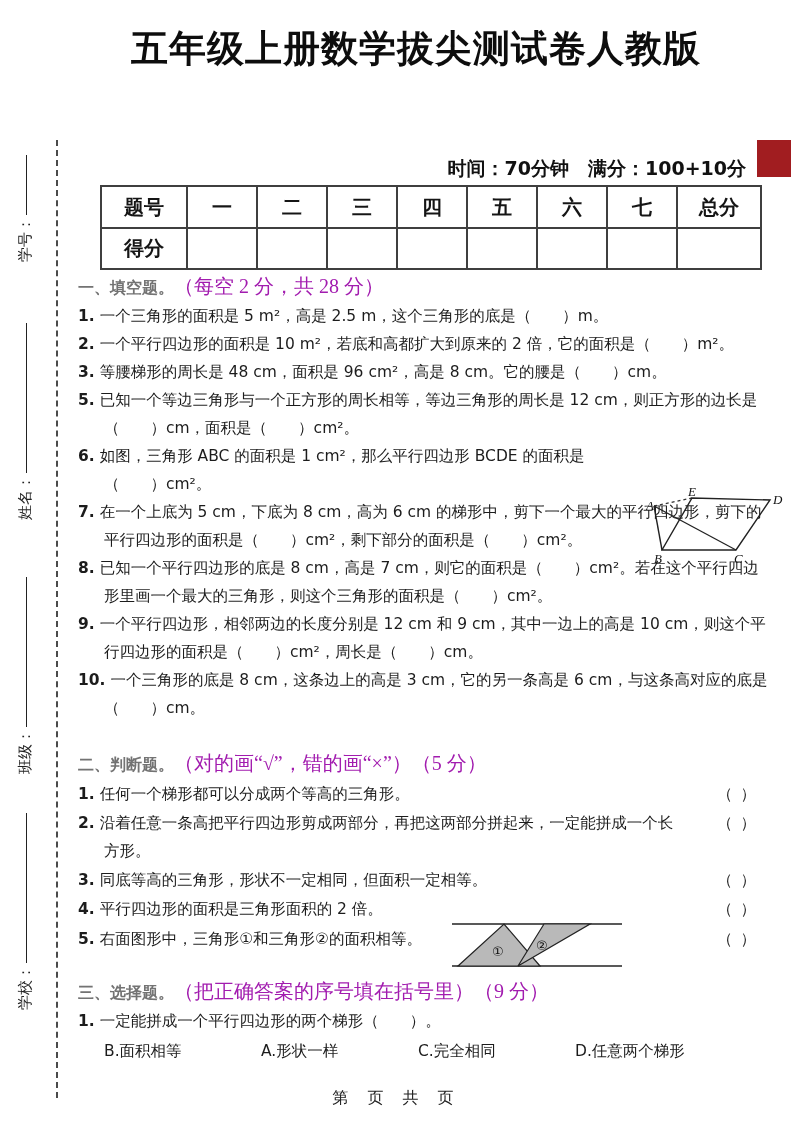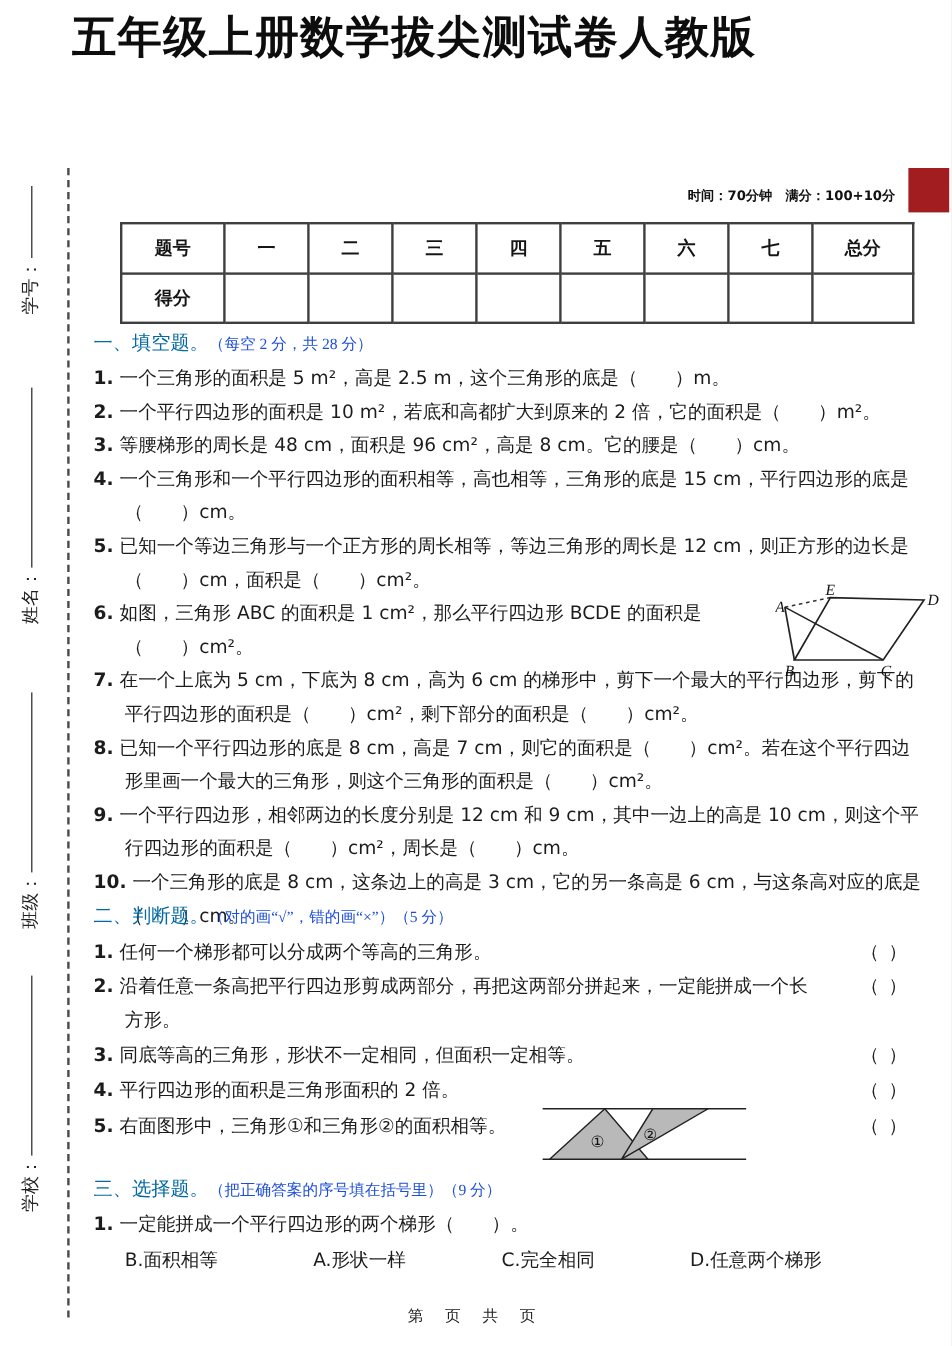--- a/index.html
+++ b/index.html
@@ -2,63 +2,63 @@
 <html><head>
 <meta charset="utf-8">
 <style>
   html,body{margin:0;padding:0;background:#e8e8e8;}
   #paper{
     position:relative;width:793px;height:1122px;background:#ffffff;
     font-family:"DejaVu Sans","Liberation Sans",sans-serif;color:#1a1a1a;
     overflow:hidden;margin:0 auto;
   }
   
-  .title{position:absolute;top:6px;left:60px;width:712px;text-align:left;
+  .title{position:absolute;top:24px;left:60px;width:712px;text-align:center;
     font-size:37px;font-weight:900;letter-spacing:1px;color:#0d0d0d;}
   .subtitle{position:absolute;top:88px;left:60px;width:712px;text-align:center;
     font-size:30px;font-weight:800;color:#0d0d0d;}
   .meta{position:absolute;top:156px;left:0;width:746px;text-align:right;
-    font-size:11px;font-weight:700;color:#111;}
+    font-size:19px;font-weight:700;color:#111;}
   .stamp{position:absolute;left:757px;top:140px;width:34px;height:37px;background:#a11d20;}
   
   .score-table{position:absolute;left:100px;top:185px;border-collapse:collapse;}
   .score-table td{border:2px solid #3f3f3f;text-align:center;
-    font-size:15px;font-weight:700;color:#151515;padding:0;}
+    font-size:20px;font-weight:700;color:#151515;padding:0;}
   .score-table .r1 td{height:40px;}
   .score-table .r2 td{height:39px;border-radius:14px;}
   .c-label{width:84px;}
   .c-num{width:68px;}
   .c-total{width:82px;}
   
   .seal-line{position:absolute;left:56px;top:140px;height:958px;width:0;
     border-left:2px dashed #4a4a4a;}
   .seal-field{position:absolute;transform:rotate(-90deg);transform-origin:0 0;
     white-space:nowrap;font-size:15px;color:#222;}
   .seal-field .blank{display:inline-block;border-bottom:1.5px solid #222;
     height:1px;vertical-align:3px;margin-left:2px;}
   
   .sec{position:absolute;left:78px;width:692px;font-size:15.5px;line-height:28px;color:#1c1c1c;}
   .sec-head{font-size:16px;}
-  .sec-head .h{font-weight:400;color:#0369a1;}
-  .sec-head .note{font-family:"Liberation Serif","DejaVu Serif",serif;font-size:13px;color:#1d4ed8;}
+  .sec-head .h{font-weight:700;color:#737373;}
+  .sec-head .note{font-family:"Liberation Serif","DejaVu Serif",serif;font-size:20px;color:#a21caf;}
   .q{padding-left:26px;text-indent:-26px;}
   .q .no{font-weight:800;}
   .q.figroom{padding-right:132px;}
   .trow{position:relative;padding-left:26px;text-indent:-26px;padding-right:95px;margin-top:1px;}
   .trow .br{position:absolute;right:6px;top:0;text-indent:0;letter-spacing:8px;}
   .trow.fig5{margin-top:2px;height:56px;}
   .opts{display:flex;padding-left:26px;margin-top:2px;}
   .opts span{width:157px;}
   
   .fig{position:absolute;}
   .fig text{font-family:"Liberation Serif","DejaVu Serif",serif;font-style:italic;font-size:13px;fill:#111;}
   .fig .cjk{font-style:normal;font-family:"DejaVu Sans",sans-serif;font-size:13px;}
   
   .footer{position:absolute;top:1088px;left:0;width:793px;text-align:center;
-    font-size:13px;letter-spacing:7px;color:#222;}
+    font-size:16px;letter-spacing:7px;color:#222;}
 </style>
 </head>
 <body>
 
 <div id="paper">
 
   <div class="title">五年级上册数学拔尖测试卷人教版</div>
   <div class="meta">时间：70分钟　满分：100+10分</div>
   <div class="stamp"></div>
 
@@ -103,21 +103,20 @@
     <span>学校：</span><span class="blank" style="width:150px;"></span>
   </div>
 
   <div class="sec" style="top:272px;">
     <div class="sec-head">
       <span class="h">一、填空题。</span><span class="note">（每空 2 分，共 28 分）</span>
     </div>
     <div class="q"><span class="no">1.</span> <span>一个三角形的面积是 5 m²，高是 2.5 m，这个三角形的底是（　　）m。</span></div>
     <div class="q"><span class="no">2.</span> <span>一个平行四边形的面积是 10 m²，若底和高都扩大到原来的 2 倍，它的面积是（　　）m²。</span></div>
     <div class="q"><span class="no">3.</span> <span>等腰梯形的周长是 48 cm，面积是 96 cm²，高是 8 cm。它的腰是（　　）cm。</span></div>
-    <div class="q"><span class="no">4.</span> <span>一个三角形和一个平行四边形的面积相等，高也相等，三角形的底是 15 cm，平行四边形的底是（　　）cm。</span></div>
     <div class="q"><span class="no">5.</span> <span>已知一个等边三角形与一个正方形的周长相等，等边三角形的周长是 12 cm，则正方形的边长是（　　）cm，面积是（　　）cm²。</span></div>
     <div class="q figroom"><span class="no">6.</span> <span>如图，三角形 ABC 的面积是 1 cm²，那么平行四边形 BCDE 的面积是（　　）cm²。</span></div>
     <div class="q"><span class="no">7.</span> <span>在一个上底为 5 cm，下底为 8 cm，高为 6 cm 的梯形中，剪下一个最大的平行四边形，剪下的平行四边形的面积是（　　）cm²，剩下部分的面积是（　　）cm²。</span></div>
     <div class="q"><span class="no">8.</span> <span>已知一个平行四边形的底是 8 cm，高是 7 cm，则它的面积是（　　）cm²。若在这个平行四边形里画一个最大的三角形，则这个三角形的面积是（　　）cm²。</span></div>
     <div class="q"><span class="no">9.</span> <span>一个平行四边形，相邻两边的长度分别是 12 cm 和 9 cm，其中一边上的高是 10 cm，则这个平行四边形的面积是（　　）cm²，周长是（　　）cm。</span></div>
     <div class="q"><span class="no">10.</span> <span>一个三角形的底是 8 cm，这条边上的高是 3 cm，它的另一条高是 6 cm，与这条高对应的底是（　　）cm。</span></div>
   </div>
 
   <svg class="fig" style="left:646px;top:486px;" width="138" height="78" viewBox="0 0 138 78">
     <line x1="8" y1="20" x2="46" y2="12" stroke="#333" stroke-width="1.3" stroke-dasharray="3,3"></line>

